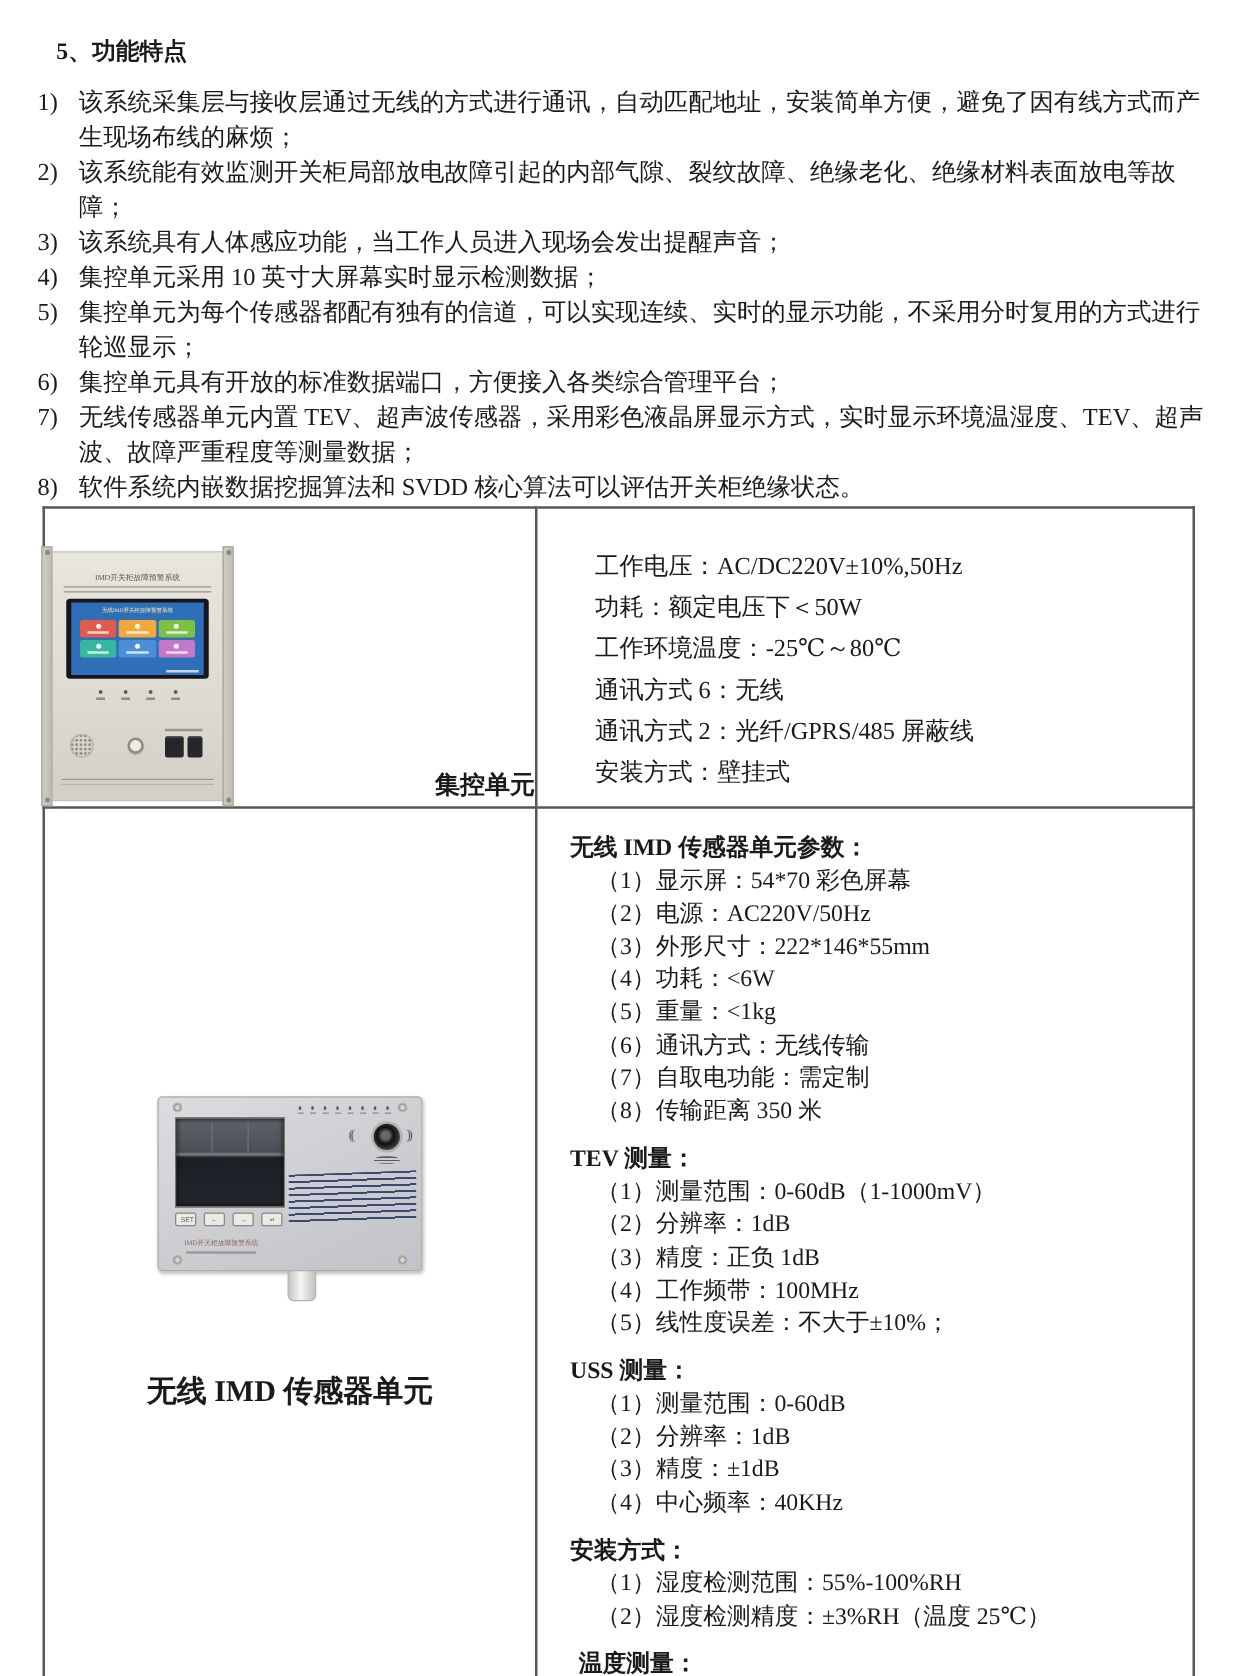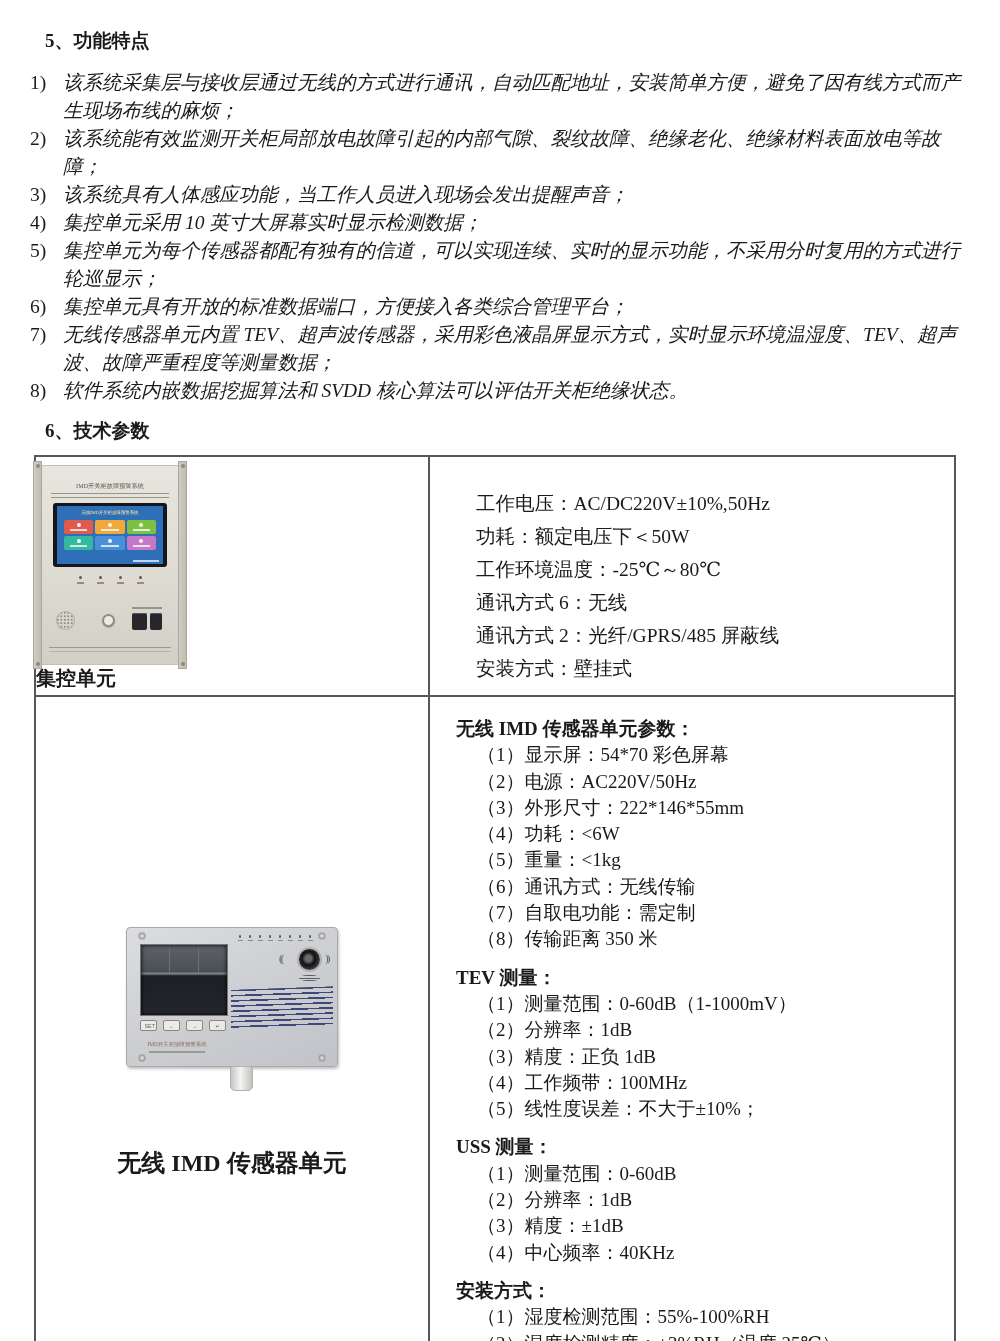--- a/index.html
+++ b/index.html
@@ -9,30 +9,30 @@
 
   
   .sec-head{font-size:19px;font-weight:bold;margin:0;padding:0;}
   #head5{margin:28px 0 0 45px;}
   #head6{margin:13px 0 11px 45px;}
 
   
   .features{list-style:none;margin:15px 32px 0 30px;padding:0;}
   .feat{display:flex;font-size:19.5px;line-height:28px;}
   .feat .num{flex:none;width:33px;}
-  .feat .ftext{flex:1;font-style:italic;}
+  .feat .ftext{flex:1;}
 
   
   .specs-table{border-collapse:collapse;margin-left:34px;width:922px;table-layout:fixed;}
   .specs-table td{border:2px solid #57575a;vertical-align:top;padding:0;background:#fff;}
   .col-img{width:392px;}
 
   
   .cell-img1{height:235px;}
-  .imgwrap1{height:100%;display:flex;flex-direction:column;align-items:flex-start;
+  .imgwrap1{height:100%;display:flex;flex-direction:row;align-items:flex-end;
             justify-content:space-between;padding:9px 0 5px;box-sizing:border-box;}
   .cap1{font-size:20px;font-weight:bold;line-height:24px;}
   .specs1{padding:30px 22px 10px 46px;font-size:19.5px;line-height:33px;}
 
   
   .cell-img2{height:618px;}
   .imgwrap2{height:100%;display:flex;flex-direction:column;align-items:center;
             justify-content:flex-start;padding-top:230px;box-sizing:border-box;}
   .cap2{font-size:24px;font-weight:bold;margin-top:56px;}
   .specs2{padding:7px 8px 4px 26px;font-size:19px;line-height:26.3px;}
@@ -157,21 +157,20 @@
     <li class="feat">
         <span class="num">7)</span>
         <span class="ftext">无线传感器单元内置 TEV、超声波传感器，采用彩色液晶屏显示方式，实时显示环境温湿度、TEV、超声波、故障严重程度等测量数据；</span>
       </li>
     <li class="feat">
         <span class="num">8)</span>
         <span class="ftext">软件系统内嵌数据挖掘算法和 SVDD 核心算法可以评估开关柜绝缘状态。</span>
       </li>
   </ol>
 
-  <h2 class="sec-head" id="head6">6、技术参数</h2>
 
   <table class="specs-table">
     <tbody>
         <tr>
       <td class="col-img cell-img1">
         <div class="imgwrap1">
           <div class="d1">
             <div class="rail l">
                   <i class="t"></i>
                   <i class="b"></i>

